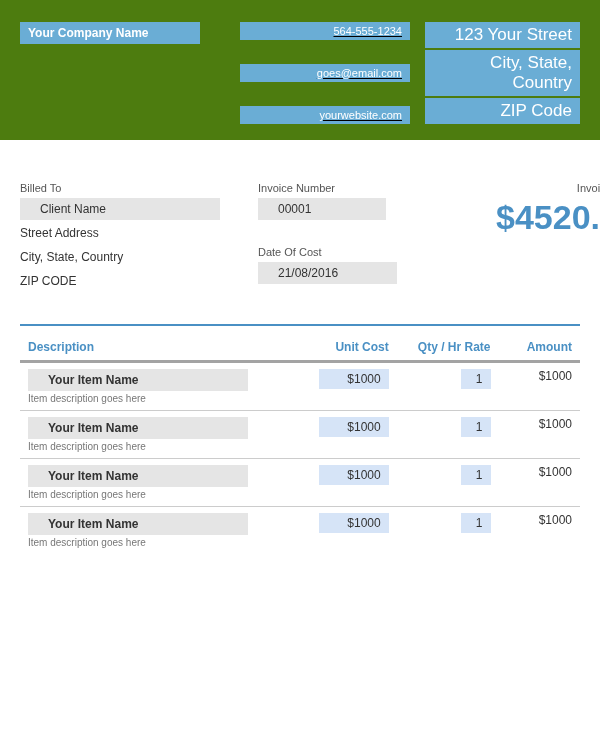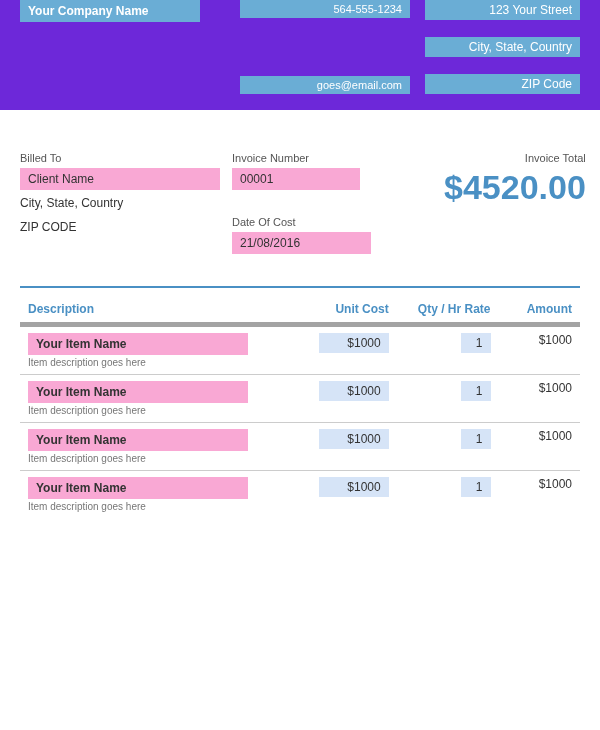--- a/index.html
+++ b/index.html
@@ -6,22 +6,22 @@
     body {
       font-family: Arial, sans-serif;
       background: #fff;
       width: 600px;
       min-height: 730px;
       overflow-x: hidden;
     }
 
     
     .header {
-      background: #6d28d9;
-      padding: 0 20px 14px 20px;
+      background: #4d7c0f;
+      padding: 22px 20px 14px 20px;
       display: flex;
       align-items: stretch;
       min-height: 110px;
     }
     .header-left {
       flex: 0 0 220px;
       display: flex;
       flex-direction: column;
       justify-content: flex-start;
     }
@@ -42,69 +42,70 @@
       line-height: 1;
       margin-top: 4px;
     }
     .header-center {
       flex: 1;
       display: flex;
       flex-direction: column;
       align-items: flex-end;
       justify-content: space-between;
       padding-right: 10px;
+      text-decoration: underline;
     }
     .header-contact-row {
       background: #6aadd5;
       color: #fff;
       font-size: 11px;
       padding: 3px 8px;
       text-align: right;
       width: 170px;
       margin-bottom: 2px;
     }
     .header-right {
       flex: 0 0 160px;
       display: flex;
       flex-direction: column;
       justify-content: space-between;
       align-items: flex-end;
     }
     .header-address-row {
       background: #6aadd5;
       color: #fff;
-      font-size: 12px;
+      font-size: 17px;
       padding: 3px 8px;
       text-align: right;
       width: 155px;
       margin-bottom: 2px;
     }
 
     
     .body {
       padding: 20px 20px 0 20px;
     }
 
     
     .billing-section {
       display: flex;
       margin-bottom: 30px;
-      gap: 12px;
+      gap: 38px;
     }
     .billed-to {
       flex: 0 0 200px;
     }
     .section-label {
       font-size: 11px;
       color: #555;
       margin-bottom: 4px;
     }
     .field-box {
-      background: #f9a8d4;
-      padding: 4px 8px;
+      background: #e5e5e5;
+      padding: 4px 20px;
       font-size: 12px;
       color: #333;
       margin-bottom: 2px;
       min-height: 22px;
     }
     .field-box-plain {
       padding: 4px 0;
       font-size: 12px;
       color: #333;
       margin-bottom: 2px;
@@ -143,21 +144,21 @@
     .invoice-table {
       width: 100%;
       border-collapse: collapse;
     }
     .invoice-table thead tr th {
       color: #4a90c4;
       font-size: 12px;
       font-weight: bold;
       padding: 6px 8px;
       text-align: left;
-      border-bottom: 5px solid #a3a3a3;
+      border-bottom: 3px solid #a3a3a3;
     }
     .invoice-table thead tr th.right {
       text-align: right;
     }
     .invoice-table tbody tr td {
       padding: 6px 8px;
       font-size: 12px;
       color: #333;
       vertical-align: top;
     }
@@ -202,35 +203,37 @@
 </head>
 <body>
 
 <div class="header">
   <div class="header-left">
     <div class="company-name-box">Your Company Name</div>
   </div>
   <div class="header-center">
     <div class="header-contact-row">564-555-1234</div>
     <div class="header-contact-row">goes@email.com</div>
+    <div class="header-contact-row">yourwebsite.com</div>
   </div>
   <div class="header-right">
     <div class="header-address-row">123 Your Street</div>
     <div class="header-address-row">City, State, Country</div>
     <div class="header-address-row">ZIP Code</div>
   </div>
 </div>
 
 <div class="body">
 
   <div class="billing-section" style="margin-top:22px;">
 
     <div class="billed-to">
       <div class="section-label">Billed To</div>
       <div class="field-box">Client Name</div>
+      <div class="field-box-plain">Street Address</div>
       <div class="field-box-plain">City, State, Country</div>
       <div class="field-box-plain">ZIP CODE</div>
     </div>
 
     <div class="invoice-details">
       <div class="section-label">Invoice Number</div>
       <div class="field-box" style="width:128px;">00001</div>
       <div style="height:24px;"></div>
       <div class="section-label">Date Of Cost</div>
       <div class="field-box" style="width:139px;">21/08/2016</div>

